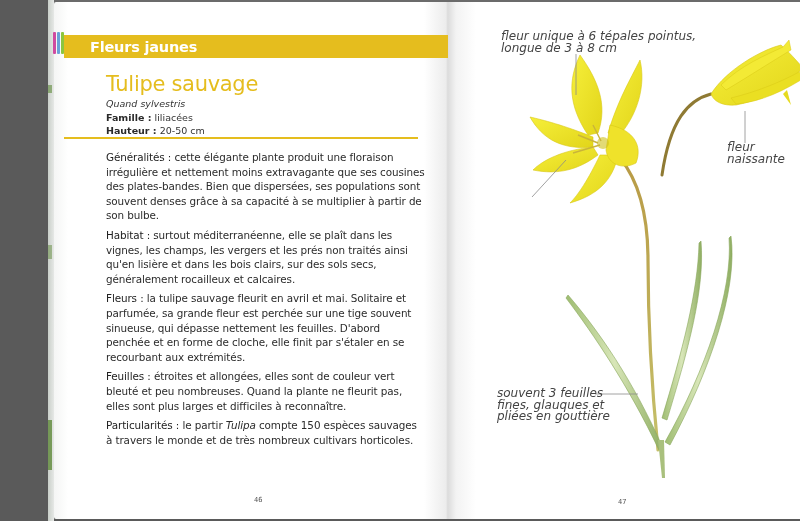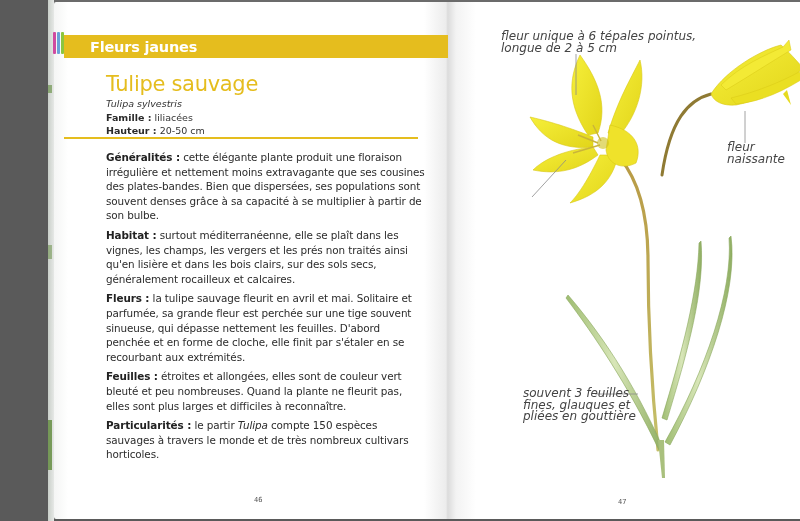--- a/index.html
+++ b/index.html
@@ -26,21 +26,21 @@
     font-weight: bold; font-size: 14.5px; color: #ffffff; letter-spacing: -0.2px; }
 
   .sp-title { position: absolute; left: 58px; top: 72px; font-weight: normal; font-size: 21px; color: #e5bd1e; letter-spacing: -0.3px; }
   .meta { position: absolute; left: 58px; top: 97px; font-size: 9.5px; color: #333; line-height: 13.5px; }
   .meta .latin { font-style: italic; }
   .meta b { font-weight: bold; color: #2a2a2a; }
   .rule { position: absolute; left: 16px; top: 137px; width: 354px; height: 1.5px; background: #e5bd1e; }
 
   .body { position: absolute; left: 58px; top: 150px; width: 320px; font-size: 10.4px; line-height: 14.6px; color: #2b2b2b; letter-spacing: -0.1px; }
   .para { margin-bottom: 5px; }
-  .para b { font-weight: bold; color: #222; }
+  .para b { font-weight: normal; color: #222; }
   .para i { font-style: italic; }
 
   .pageno { position: absolute; font-family: "DejaVu Sans Mono", monospace; font-size: 7px; color: #555; }
 
   
   .illus { position: absolute; left: 400px; top: 0; width: 392px; height: 521px; }
   .callout { position: absolute; font-style: italic; font-size: 12px; line-height: 11.5px; color: #444; }
 </style>
 </head>
 <body>
@@ -57,21 +57,21 @@
   <div class="tabs">
     <span style="background:#d04aa0"></span>
     <span style="background:#6aa0d8"></span>
     <span style="background:#8cc63e"></span>
   </div>
   <div class="band"></div>
   <div class="band-title">Fleurs jaunes</div>
 
   <div class="sp-title">Tulipe sauvage</div>
   <div class="meta">
-    <div class="latin">Tulipa sylvestris</div>
+    <div class="latin">Quand sylvestris</div>
     <div><b>Famille :</b> <span>liliacées</span></div>
     <div><b>Hauteur :</b> <span>20-50 cm</span></div>
   </div>
   <div class="rule"></div>
 
   <div class="body">
     <p class="para"><b>Généralités :</b> <span>cette élégante plante produit une floraison irrégulière et nettement moins extravagante que ses cousines des plates-bandes. Bien que dispersées, ses populations sont souvent denses grâce à sa capacité à se multiplier à partir de son bulbe.</span></p>
     <p class="para"><b>Habitat :</b> <span>surtout méditerranéenne, elle se plaît dans les vignes, les champs, les vergers et les prés non traités ainsi qu'en lisière et dans les bois clairs, sur des sols secs, généralement rocailleux et calcaires.</span></p>
     <p class="para"><b>Fleurs :</b> <span>la tulipe sauvage fleurit en avril et mai. Solitaire et parfumée, sa grande fleur est perchée sur une tige souvent sinueuse, qui dépasse nettement les feuilles. D'abord penchée et en forme de cloche, elle finit par s'étaler en se recourbant aux extrémités.</span></p>
     <p class="para"><b>Feuilles :</b> <span>étroites et allongées, elles sont de couleur vert bleuté et peu nombreuses. Quand la plante ne fleurit pas, elles sont plus larges et difficiles à reconnaître.</span></p>
@@ -129,27 +129,27 @@
       </g>
 
       <line x1="128" y1="54" x2="128" y2="95" stroke="#8a8a8a" stroke-width="0.8"></line>
       <line x1="297" y1="111" x2="297" y2="143" stroke="#8a8a8a" stroke-width="0.8"></line>
       <line x1="118" y1="160" x2="84" y2="197" stroke="#8a8a8a" stroke-width="0.8"></line>
       <line x1="147" y1="394" x2="190" y2="394" stroke="#8a8a8a" stroke-width="0.8"></line>
     </svg>
 
     <div class="callout" style="left:53px;top:31px">
       <div>fleur unique à 6 tépales pointus,</div>
-      <div>longue de 2 à 5 cm</div>
+      <div>longue de 3 à 8 cm</div>
     </div>
     <div class="callout" style="left:279px;top:142px">
       <div>fleur</div>
       <div>naissante</div>
     </div>
-    <div class="callout" style="left:75px;top:388px">
+    <div class="callout" style="left:49px;top:388px">
       <div>souvent 3 feuilles</div>
       <div>fines, glauques et</div>
       <div>pliées en gouttière</div>
     </div>
   </div>
 
   <div class="pageno" style="left:570px;top:498px">47</div>
 </div>
 
 </body></html>

